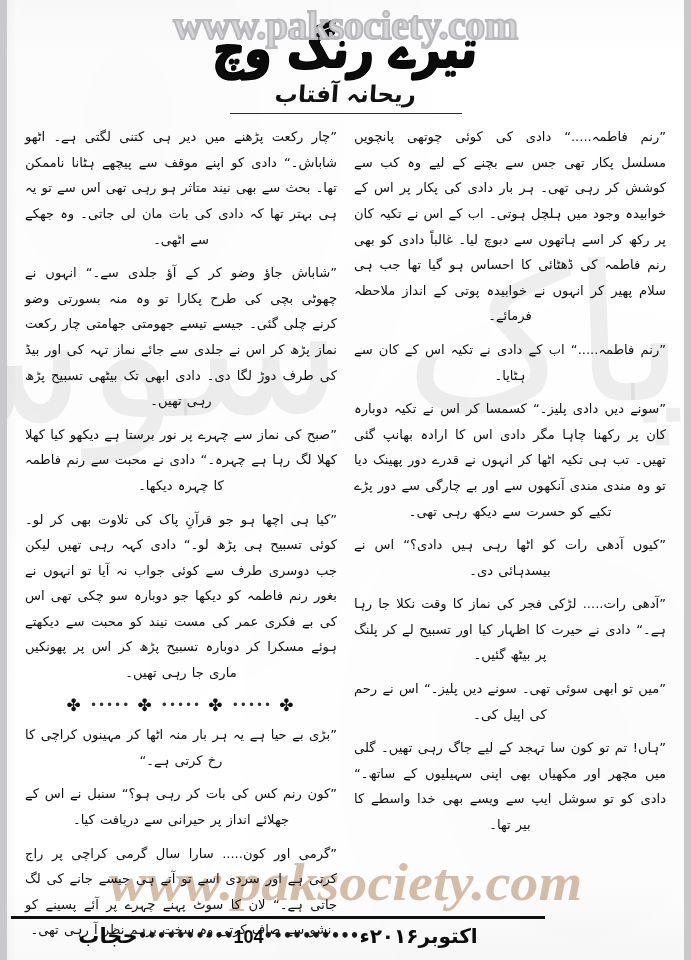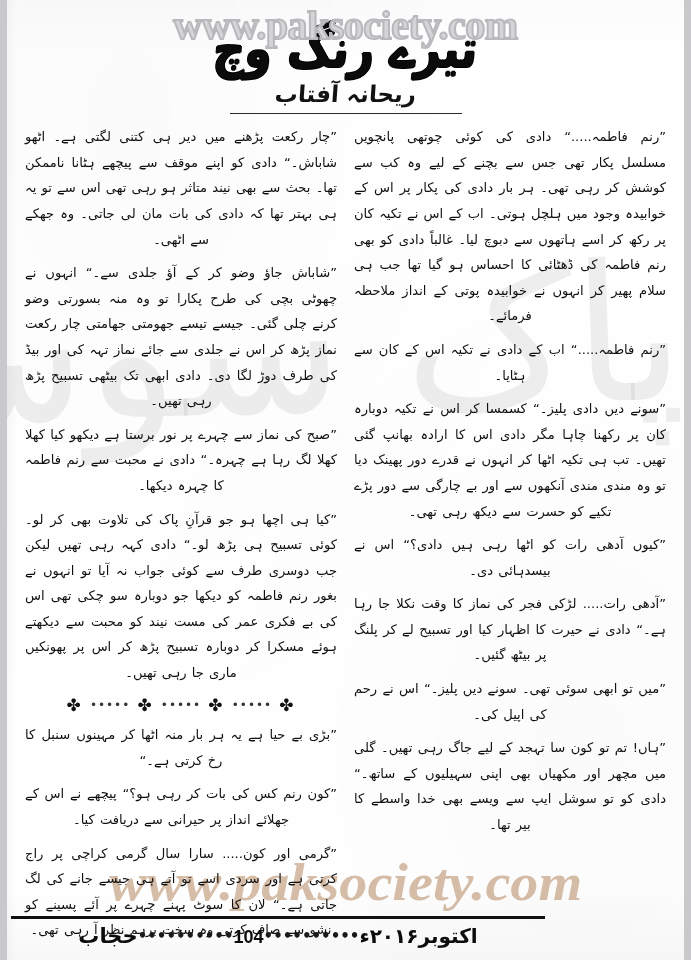--- a/index.html
+++ b/index.html
@@ -258,22 +258,22 @@
       <div class="scene-break">
         <span class="orn">✤</span>
         <span class="dots">•••••</span>
         <span class="orn">✤</span>
         <span class="dots">•••••</span>
         <span class="orn">✤</span>
         <span class="dots">•••••</span>
         <span class="orn">✤</span>
       </div>
 
-      <p>”بڑی بے حیا ہے یہ ہر بار منہ اٹھا کر مہینوں سنبل کا رخ کرتی ہے۔“</p>
-      <p>”کون رنم کس کی بات کر رہی ہو؟“ پیچھے نے اس کے جھلائے انداز پر حیرانی سے دریافت کیا۔</p>
+      <p>”بڑی بے حیا ہے یہ ہر بار منہ اٹھا کر مہینوں کراچی کا رخ کرتی ہے۔“</p>
+      <p>”کون رنم کس کی بات کر رہی ہو؟“ سنبل نے اس کے جھلائے انداز پر حیرانی سے دریافت کیا۔</p>
       <p>”گرمی اور کون..... سارا سال گرمی کراچی پر راج کرتی ہے اور سردی اسے تو آتے ہی جیسے جانے کی لگ جاتی ہے۔“ لان کا سوٹ پہنے چہرے پر آئے پسینے کو نشو سے صاف کرتی وہ سخت برہم نظر آ رہی تھی۔</p>
     </div>
 
   </div>
 
   <div class="wm-bottom">www.paksociety.com</div>
 
   <div id="footer">
     <div class="footer-rule"></div>
     <div class="footer-line">

